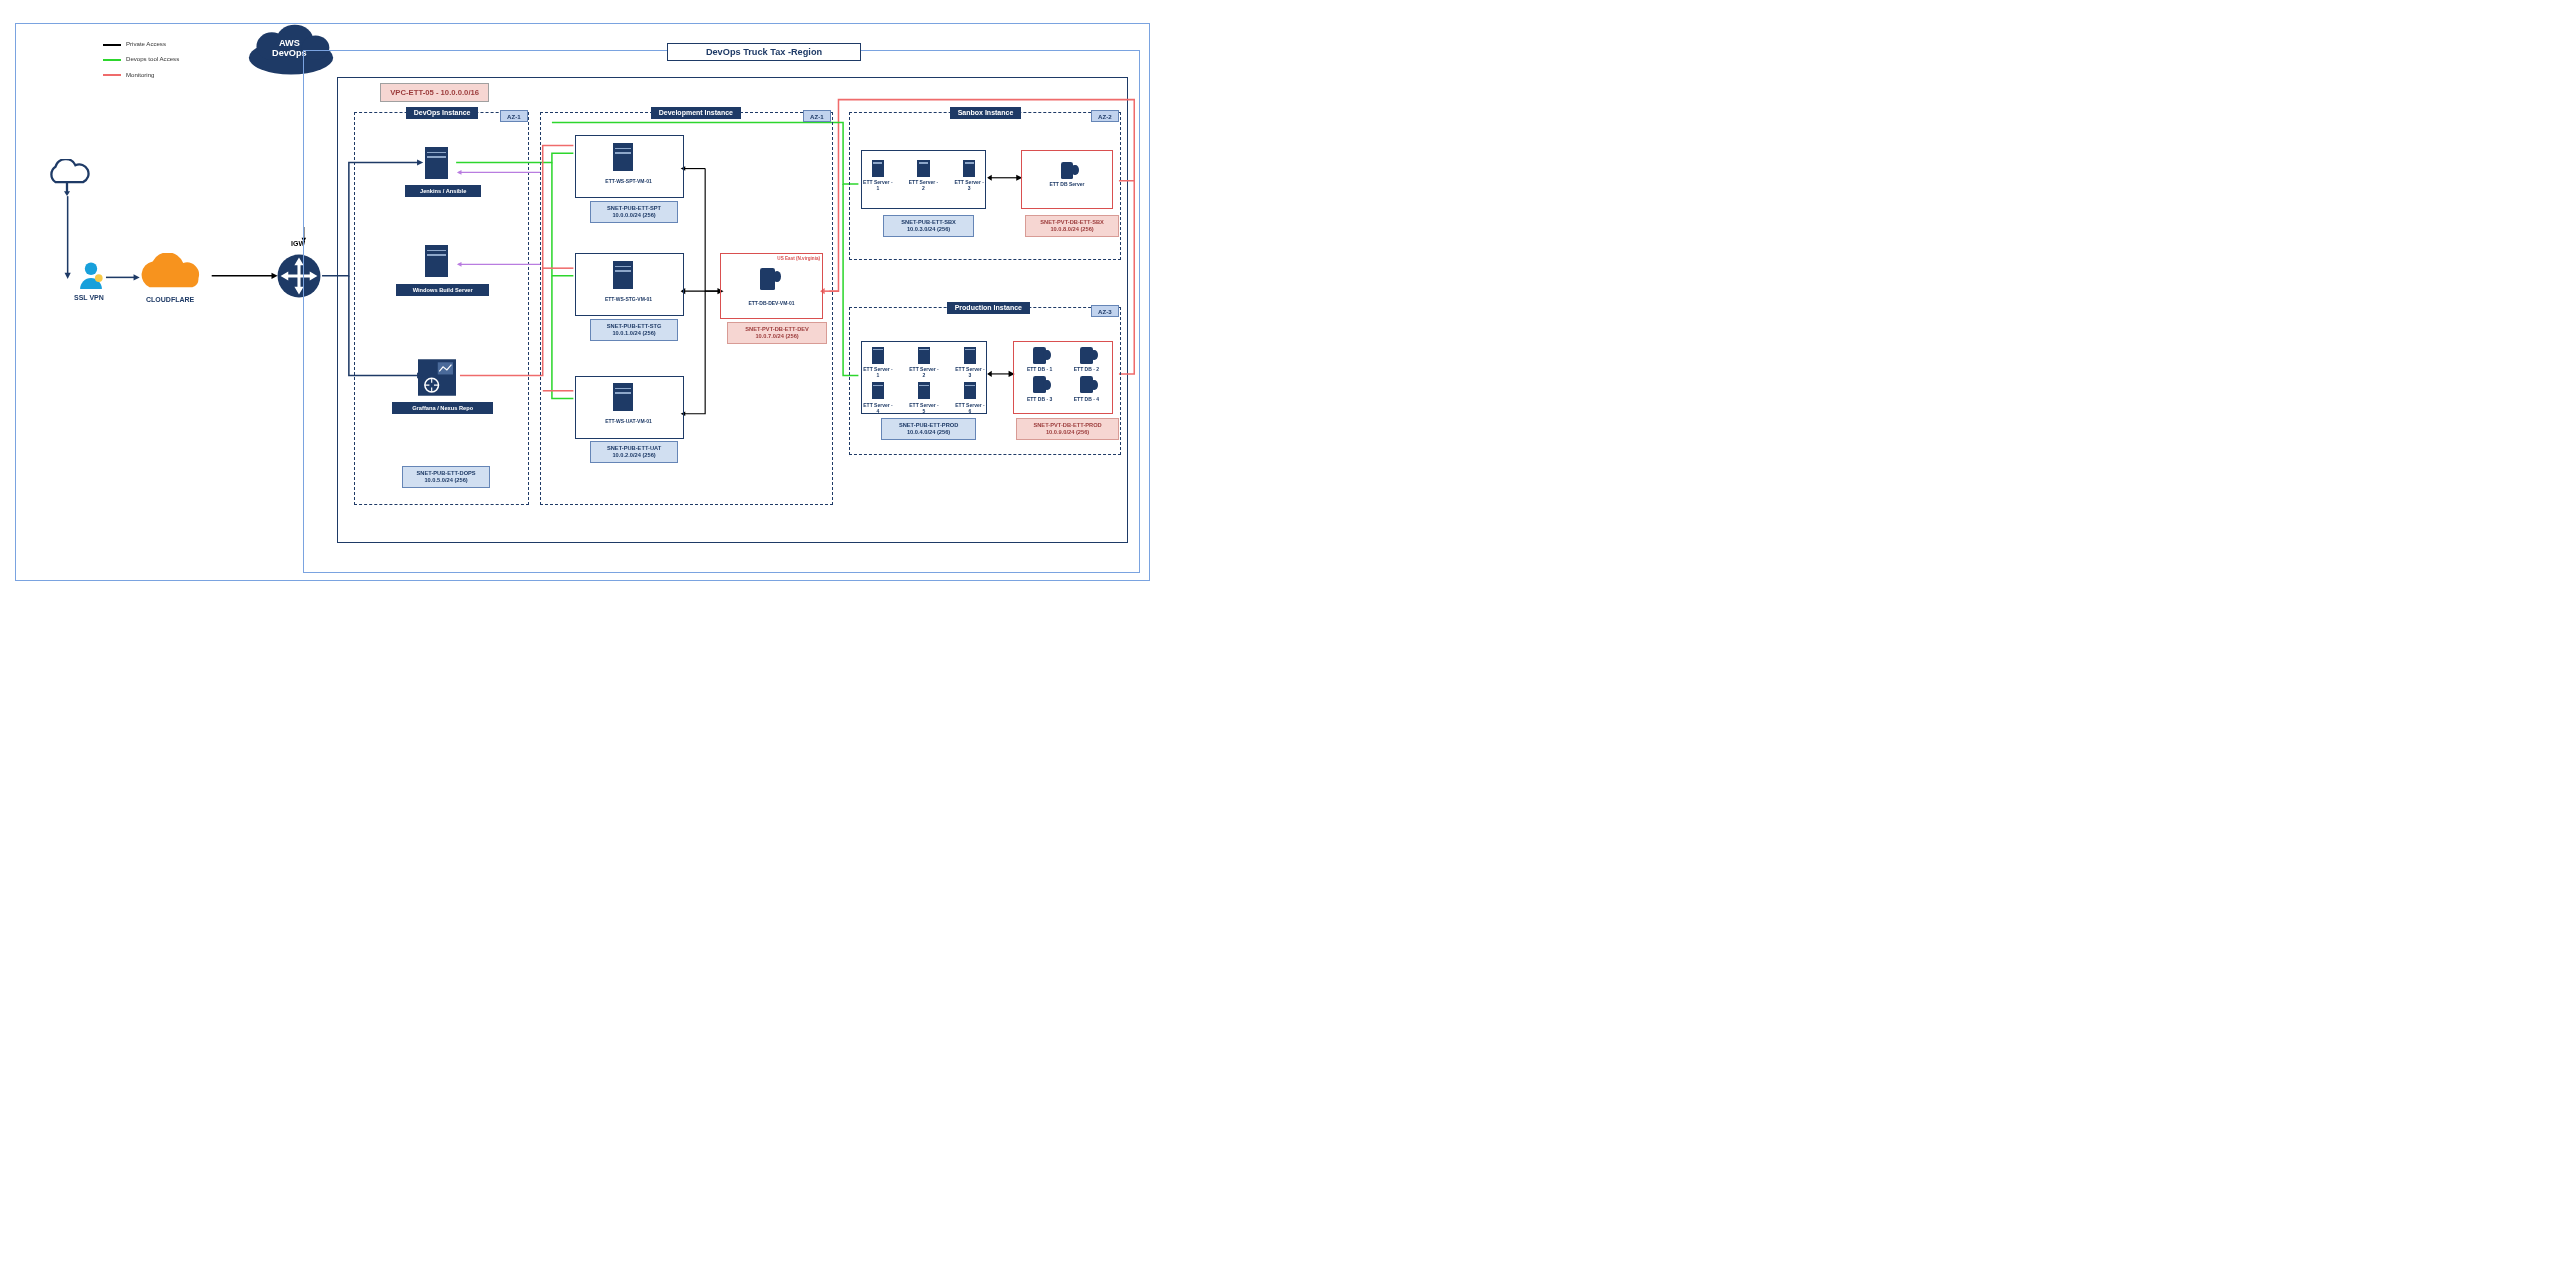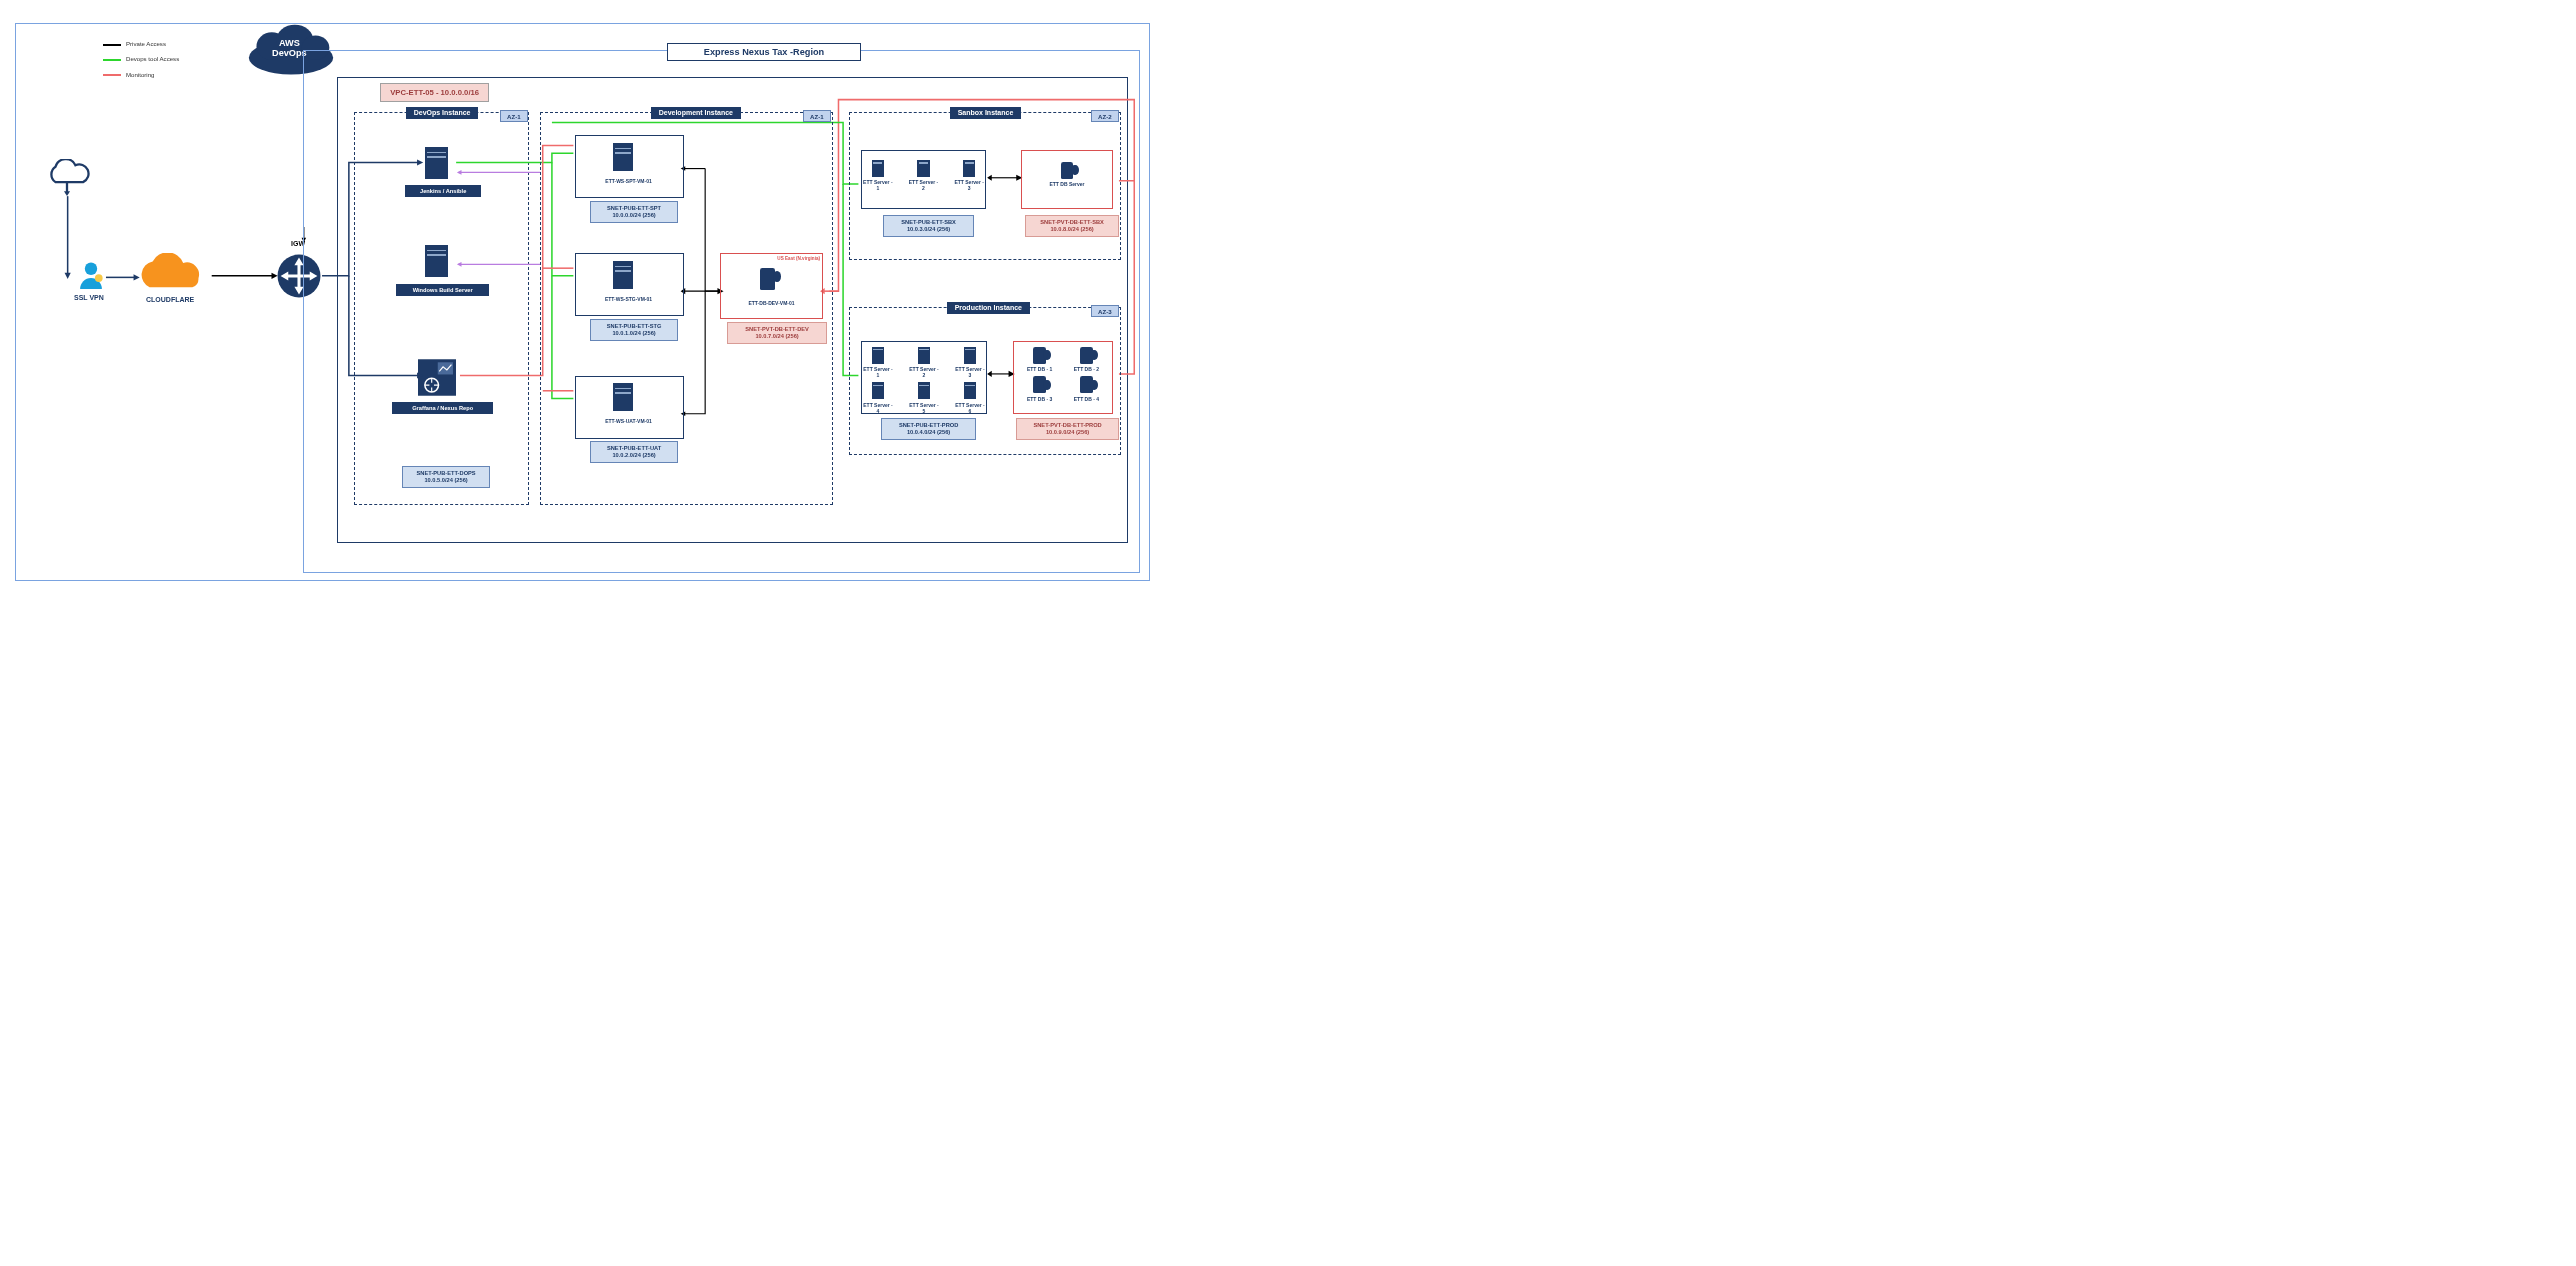--- a/index.html
+++ b/index.html
@@ -79,21 +79,21 @@
     <circle cx="30" cy="30" r="28" class="router-circle"></circle>
     <polygon points="30,6 36,16 32,16 32,28 44,28 44,24 54,30 44,36 44,32 32,32 32,44 36,44 30,54 24,44 28,44 28,32 16,32 16,36 6,30 16,24 16,28 28,28 28,16 24,16" fill="#fff"></polygon>
   </svg>
   <div style="position:absolute;left:291px;top:240px;font-size:7px;font-weight:700;color:#000;">IGW</div>
   <svg class="abs" style="left:300px;top:227px;width:7.7px;height:15.3px;" viewBox="0 0 10 20" width="7.7" height="15.3">
       <line x1="5" y1="0" x2="5" y2="16" stroke="#000" stroke-width="1.5"></line>
       <polygon points="2,14 8,14 5,20" fill="#000"></polygon>
     </svg>
 
   <div style="position:absolute;left:303px;top:50px;width:835px;height:521px;border:0.8px solid #7aa3e0;"></div>
-  <div class="region-title">Express Nexus Tax -Region</div>
+  <div class="region-title">DevOps Truck Tax -Region</div>
 
   <div style="position:absolute;left:337px;top:77px;width:789px;height:464px;" class="solid"></div>
   <div class="vpc-label" style="left:380px;top:83px;">VPC-ETT-05   -   10.0.0.0/16</div>
 
   <div class="dash" style="position:absolute;left:354px;top:112px;width:173px;height:391px;"></div>
   <div class="title-pill" style="left:406px;top:107px;">DevOps Instance</div>
   <div class="az-tag" style="left:500px;top:110px;">AZ-1</div>
 
   <div style="position:absolute;left:425px;top:147px;">
       <div class="server-icon"></div>

